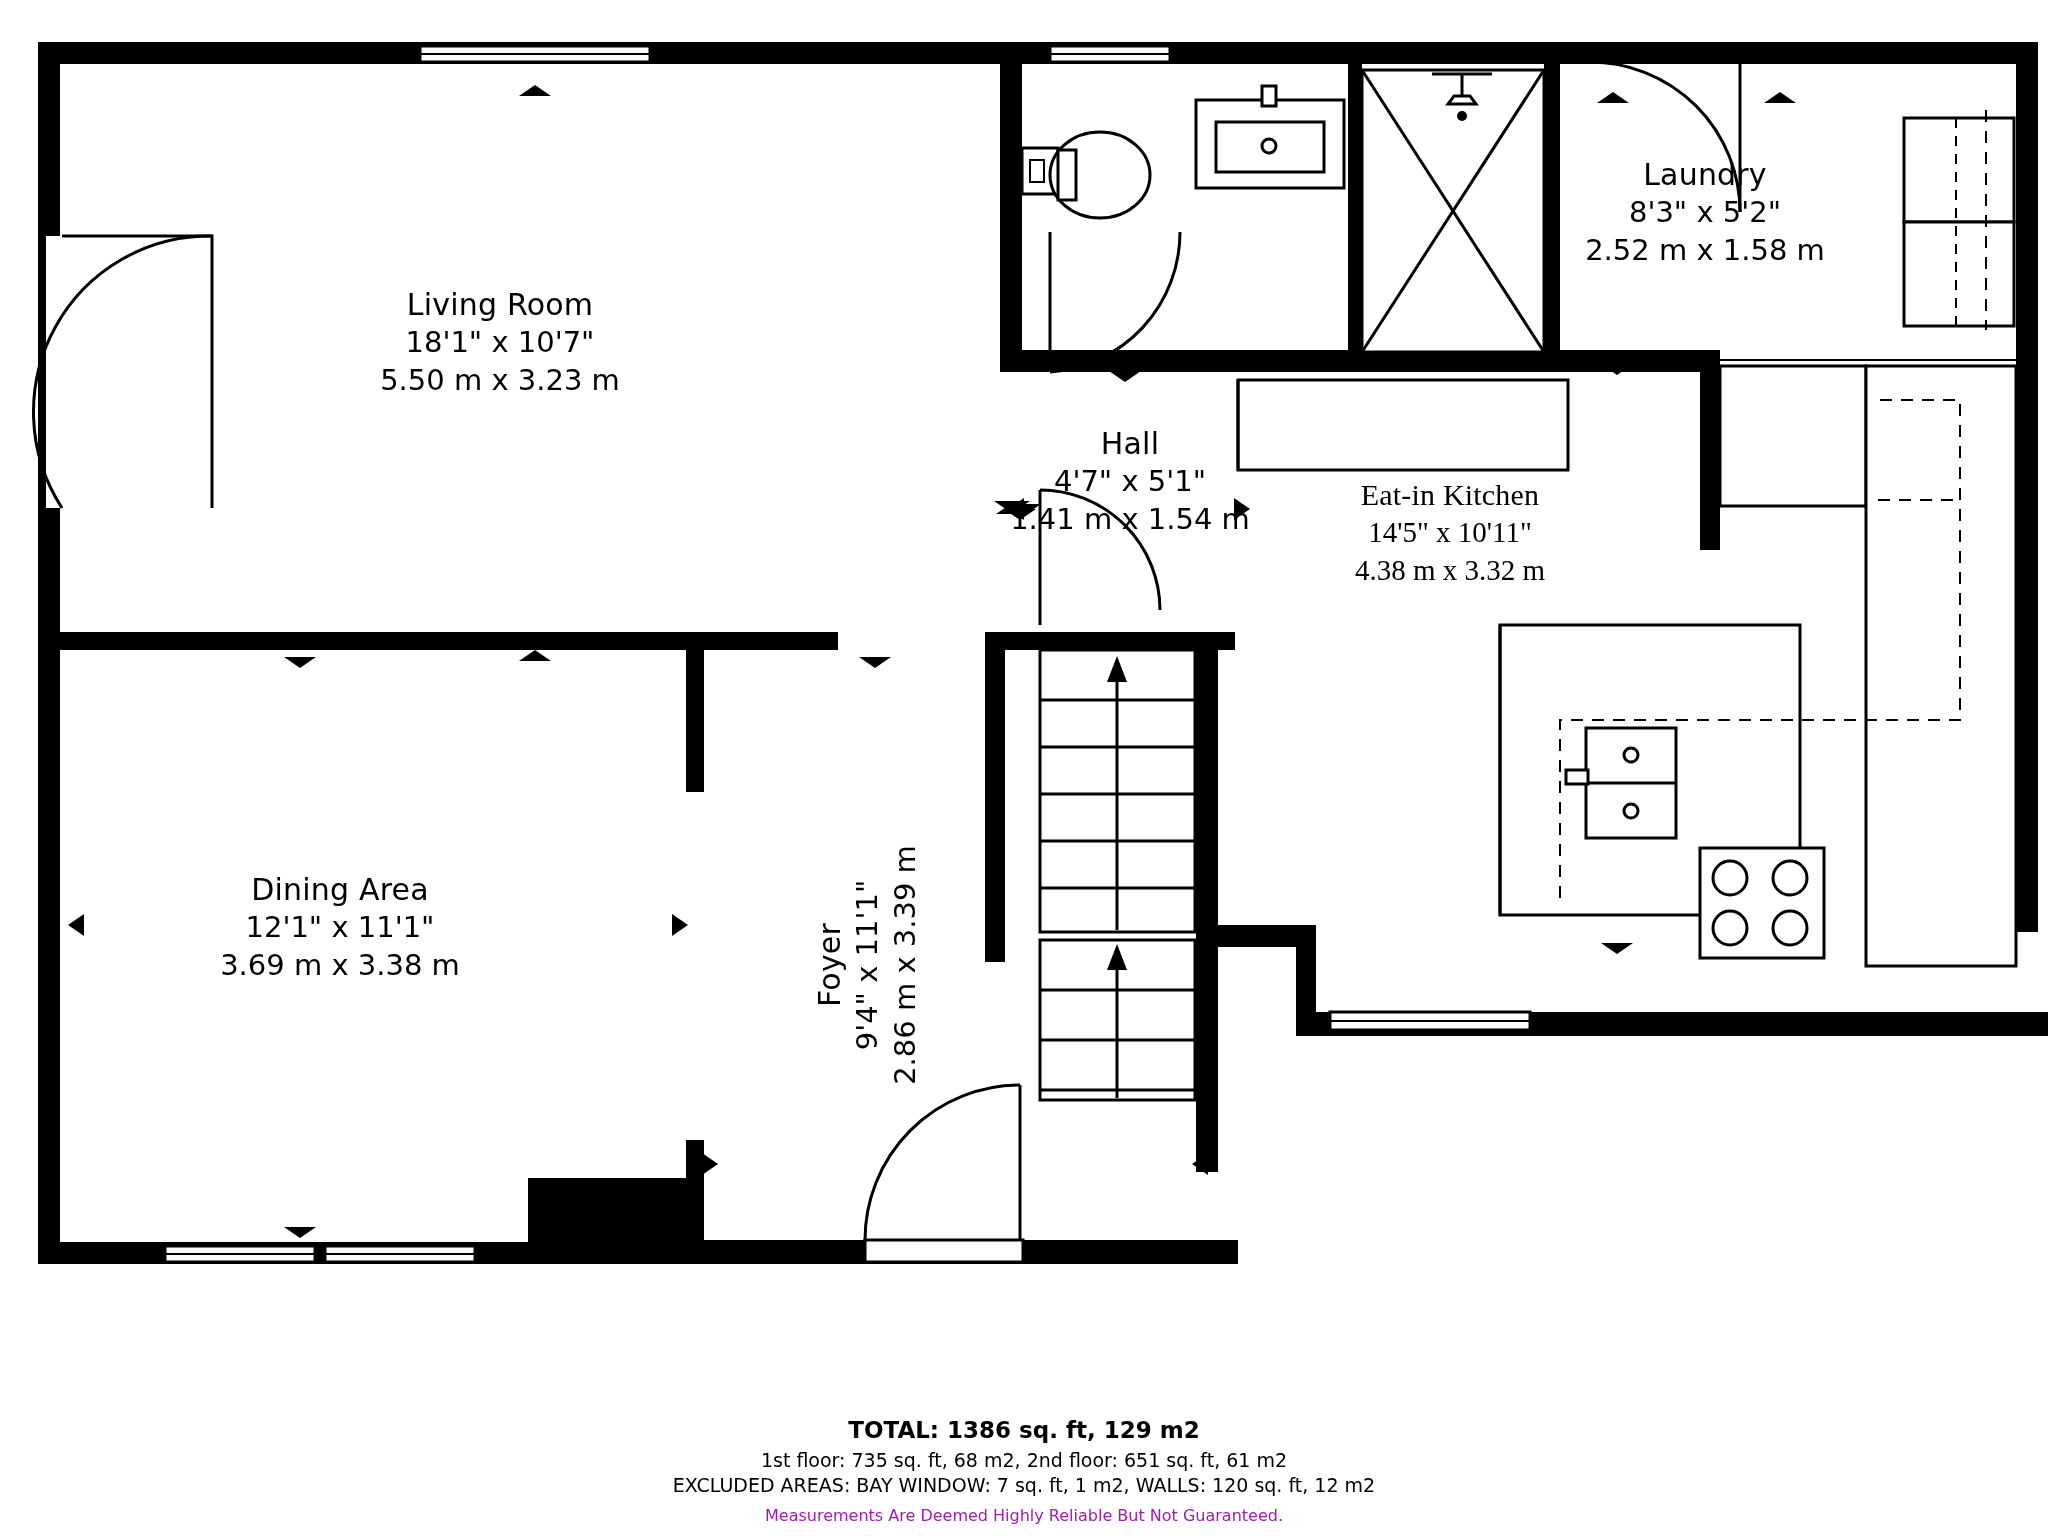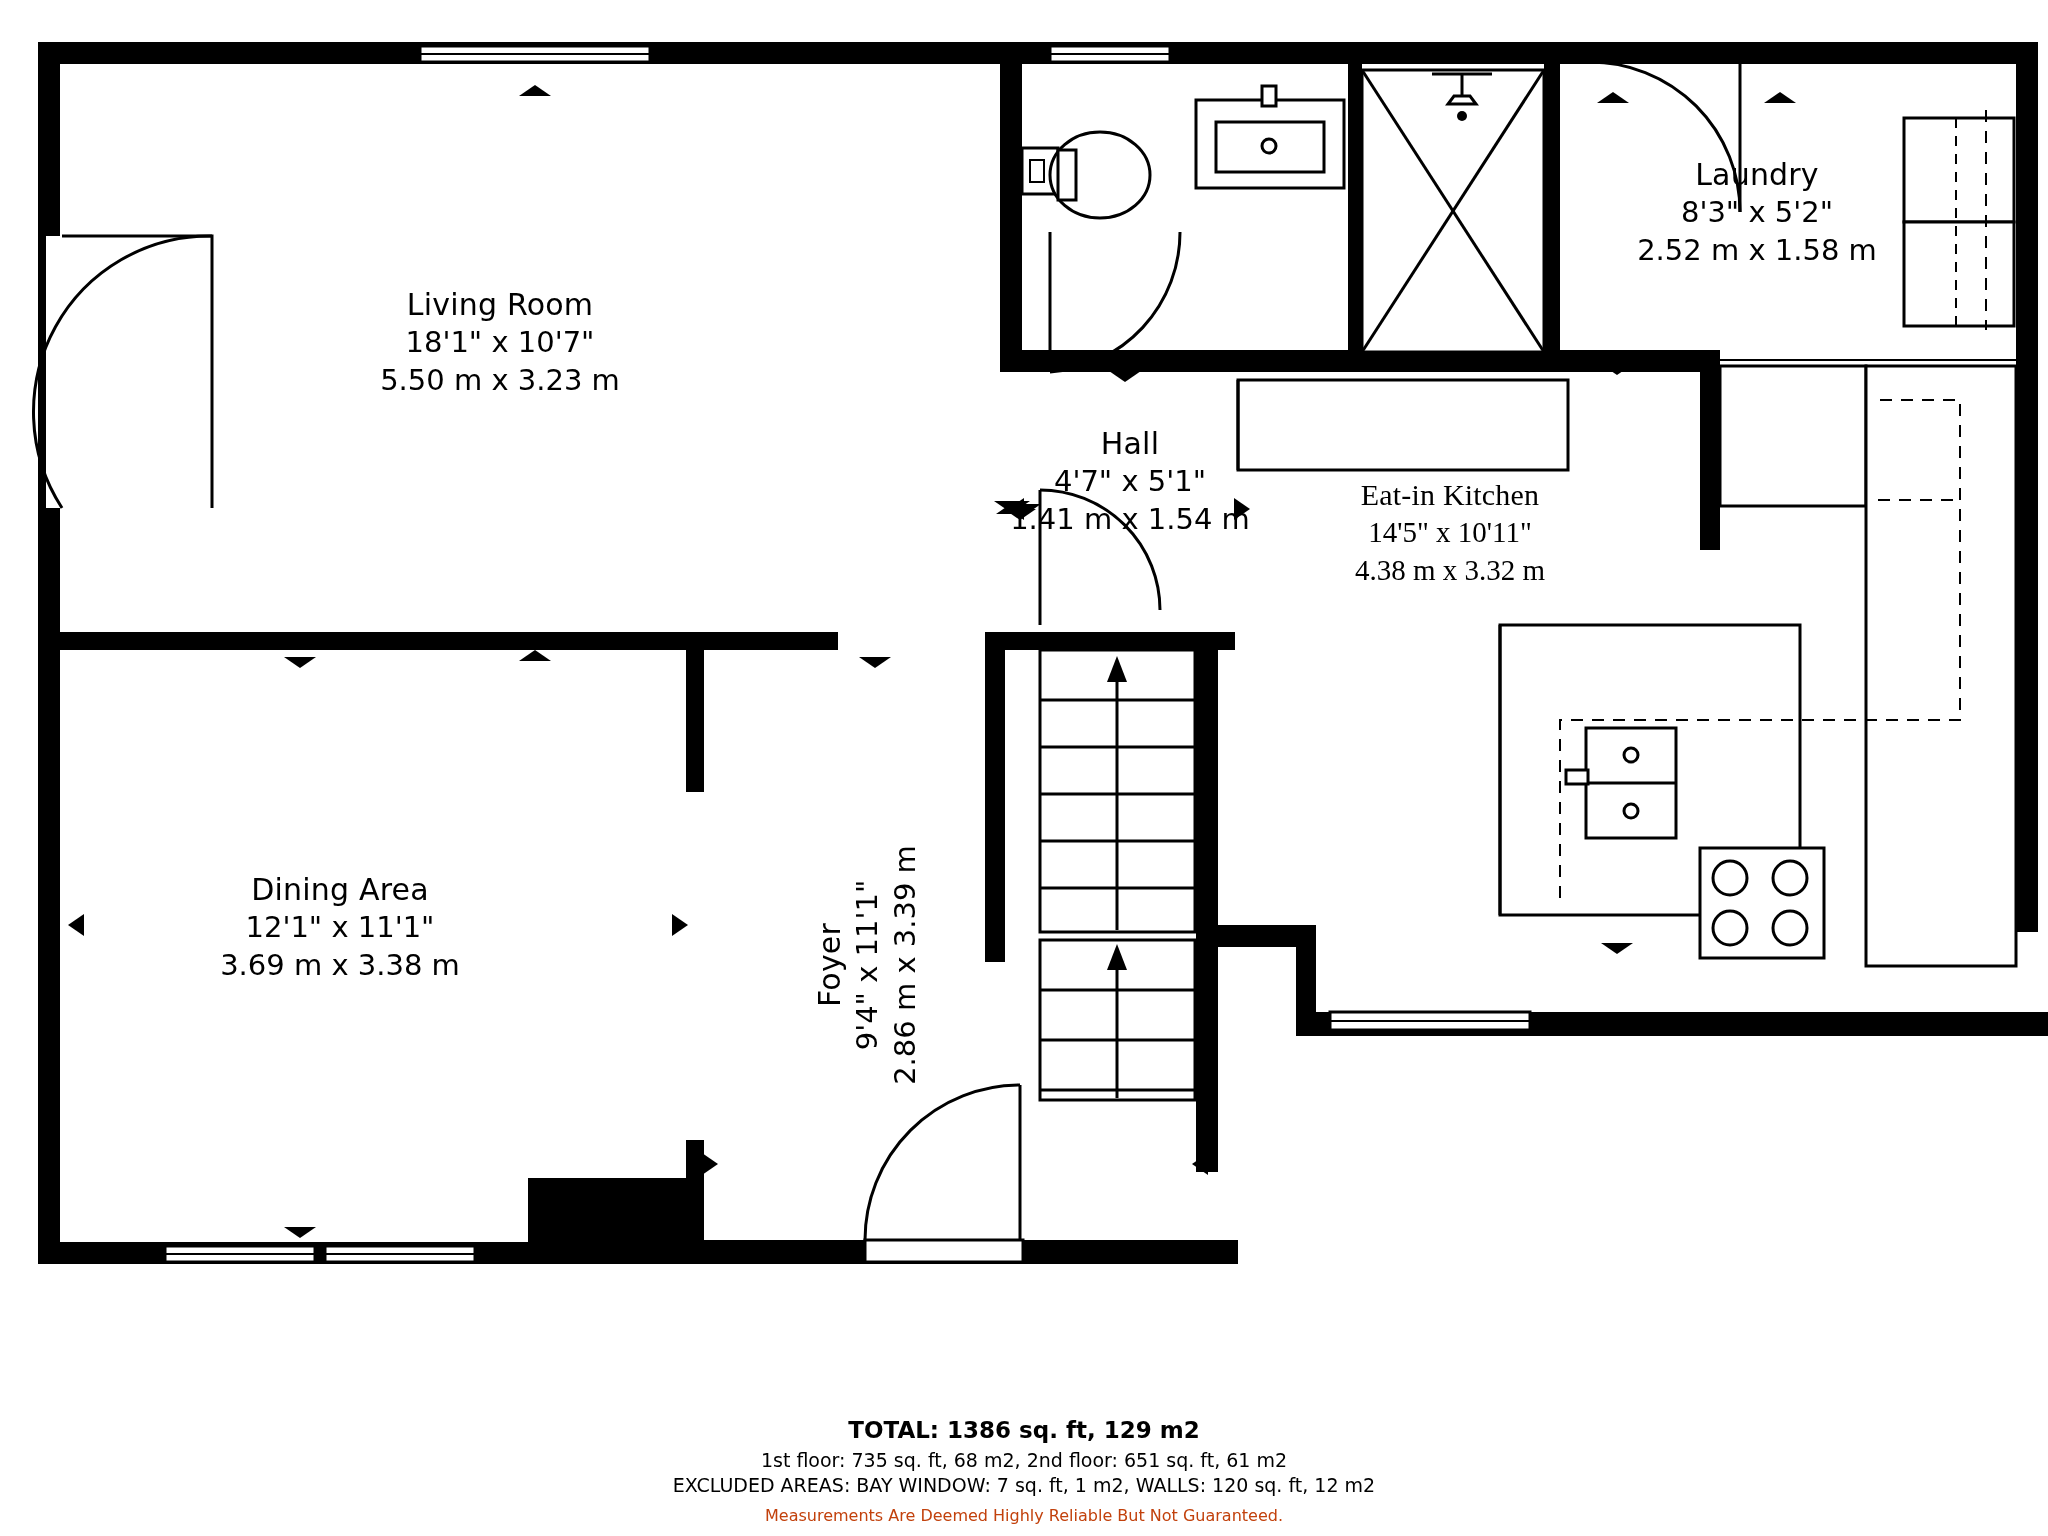--- a/index.html
+++ b/index.html
@@ -59,21 +59,21 @@
     font-weight: bold;
     margin-bottom: 6px;
   }
   #footer .line {
     font-size: 19px;
     margin-bottom: 3px;
   }
   #footer .disclaimer {
     font-size: 16px;
     margin-top: 10px;
-    color: #c2410c;
+    color: #a21caf;
   }
 
   svg { display: block; }
   .svg-layer {
     position: absolute;
     left: 0;
     top: 0;
     width: 2048px;
     height: 1536px;
     pointer-events: none;
@@ -280,21 +280,21 @@
     </g>
   </svg>
 
   <div class="room-label" style="left:300px; top:285px; width:400px;">
     <div class="name">Living Room</div>
     <div class="dim">18'1" x 10'7"</div>
     <div class="dim">5.50 m x 3.23 m</div>
   </div>
 
 
-  <div class="room-label" style="left:1562px; top:155px; width:390px;">
+  <div class="room-label" style="left:1510px; top:155px; width:390px;">
     <div class="name">Laundry</div>
     <div class="dim">8'3" x 5'2"</div>
     <div class="dim">2.52 m x 1.58 m</div>
   </div>
 
   <div class="room-label" style="left:930px; top:424px; width:400px;">
     <div class="name">Hall</div>
     <div class="dim">4'7" x 5'1"</div>
     <div class="dim">1.41 m x 1.54 m</div>
   </div>

